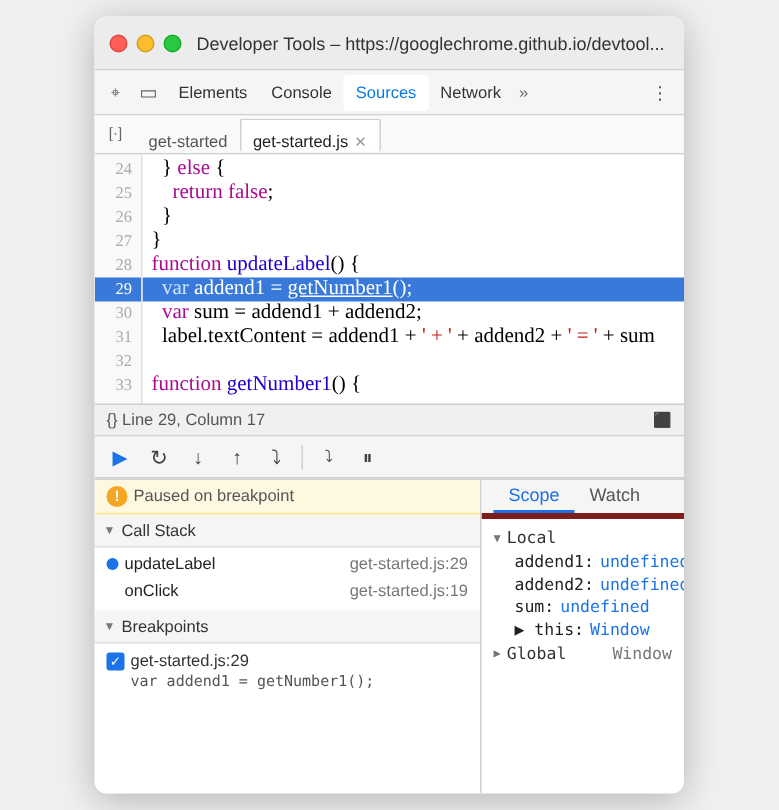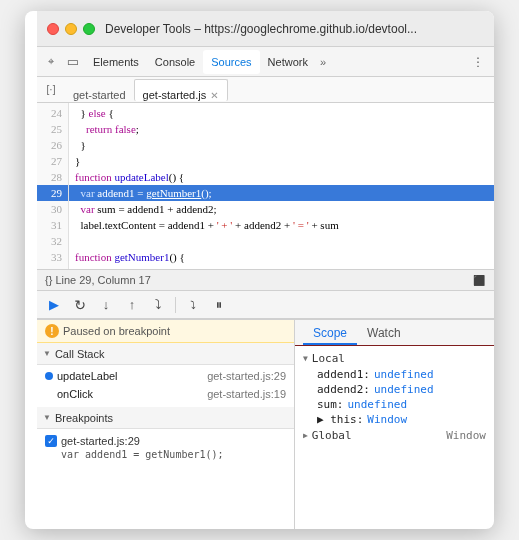--- a/index.html
+++ b/index.html
@@ -7,29 +7,28 @@
       font-family: -apple-system, BlinkMacSystemFont, 'Helvetica Neue', sans-serif;
       font-size: 12px;
       background: #f0f0f0;
       display: flex;
       justify-content: center;
       align-items: center;
       width: 519px;
       height: 540px;
     }
     .window {
-      width: 469px;
+      width: 393px;
       height: 518px;
       background: #fff;
       border-radius: 8px;
       box-shadow: 0 4px 24px rgba(0,0,0,0.25);
       display: flex;
       flex-direction: column;
       overflow: hidden;
-      padding-left: 12px;
     }
     
     .titlebar {
       height: 36px;
       background: #ececec;
       border-bottom: 1px solid #d0d0d0;
       display: flex;
       align-items: center;
       padding: 0 10px;
       flex-shrink: 0;
@@ -182,21 +181,21 @@
     .code-lines {
       flex: 1;
       padding: 2px 0;
       overflow: hidden;
     }
     .code-line {
       height: 16px;
       line-height: 16px;
       padding-left: 6px;
       white-space: nowrap;
-      font-size: 11px;
+      font-size: 14px;
     }
     .code-line.highlight {
       background: #3879d9;
       color: #fff;
     }
     .code-line.highlight .kw { color: #cfe2ff; }
     .kw { color: #aa0d91; }
     .fn { color: #1c00cf; }
     .str { color: #c41a16; }
     
@@ -349,21 +348,21 @@
     
     .right-pane {
       flex: 1;
       display: flex;
       flex-direction: column;
       overflow: hidden;
     }
     .scope-tabs {
       height: 26px;
       background: #f5f5f5;
-      border-bottom: 1px solid #7f1d1d;
+      border-bottom: 4px solid #7f1d1d;
       display: flex;
       align-items: flex-end;
       padding: 0 8px;
       flex-shrink: 0;
     }
     .scope-tab {
       height: 22px;
       padding: 0 10px;
       display: flex;
       align-items: center;

